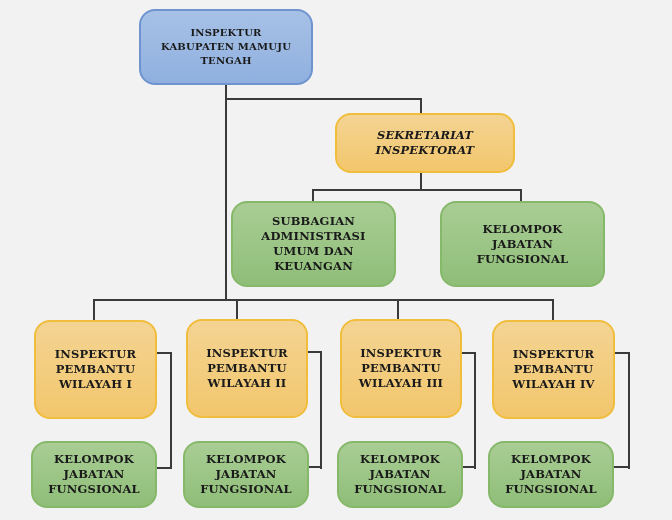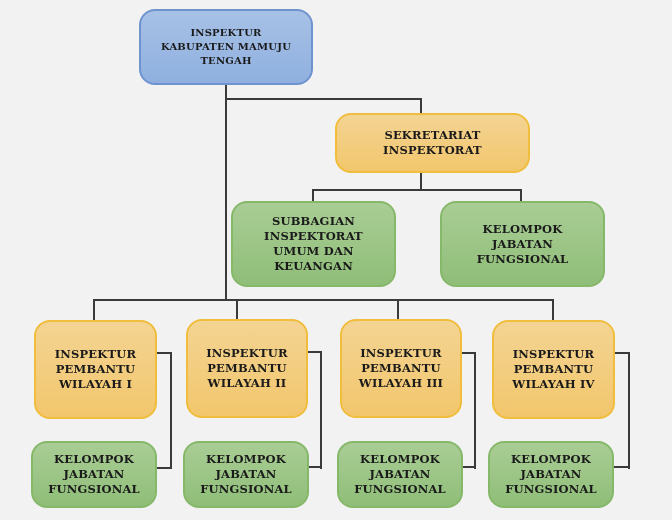--- a/index.html
+++ b/index.html
@@ -41,24 +41,24 @@
 <div class="ln" style="left:474px;top:352px;width:2px;height:117px;"></div>
 <div class="ln" style="left:462px;top:466px;width:14px;height:2px;"></div>
 
 <div class="ln" style="left:614px;top:352px;width:16px;height:2px;"></div>
 <div class="ln" style="left:628px;top:352px;width:2px;height:117px;"></div>
 <div class="ln" style="left:613px;top:466px;width:17px;height:2px;"></div>
 
 <div class="box blue" style="left:139px;top:9px;width:174px;height:76px;">INSPEKTUR
 KABUPATEN MAMUJU
 TENGAH</div>
-<div class="box orange" style="left:335px;top:113px;width:195px;height:60px;">SEKRETARIAT
+<div class="box orange" style="left:335px;top:113px;width:180px;height:60px;font-style:italic;">SEKRETARIAT
 INSPEKTORAT</div>
 <div class="box green" style="left:231px;top:201px;width:165px;height:86px;">SUBBAGIAN
-INSPEKTORAT
+ADMINISTRASI
 UMUM DAN
 KEUANGAN</div>
 <div class="box green" style="left:440px;top:201px;width:165px;height:86px;">KELOMPOK
 JABATAN
 FUNGSIONAL</div>
 
 <div class="box orange" style="left:34px;top:320px;width:123px;height:99px;">INSPEKTUR
 PEMBANTU
 WILAYAH I</div>
 <div class="box orange" style="left:186px;top:319px;width:122px;height:99px;">INSPEKTUR

